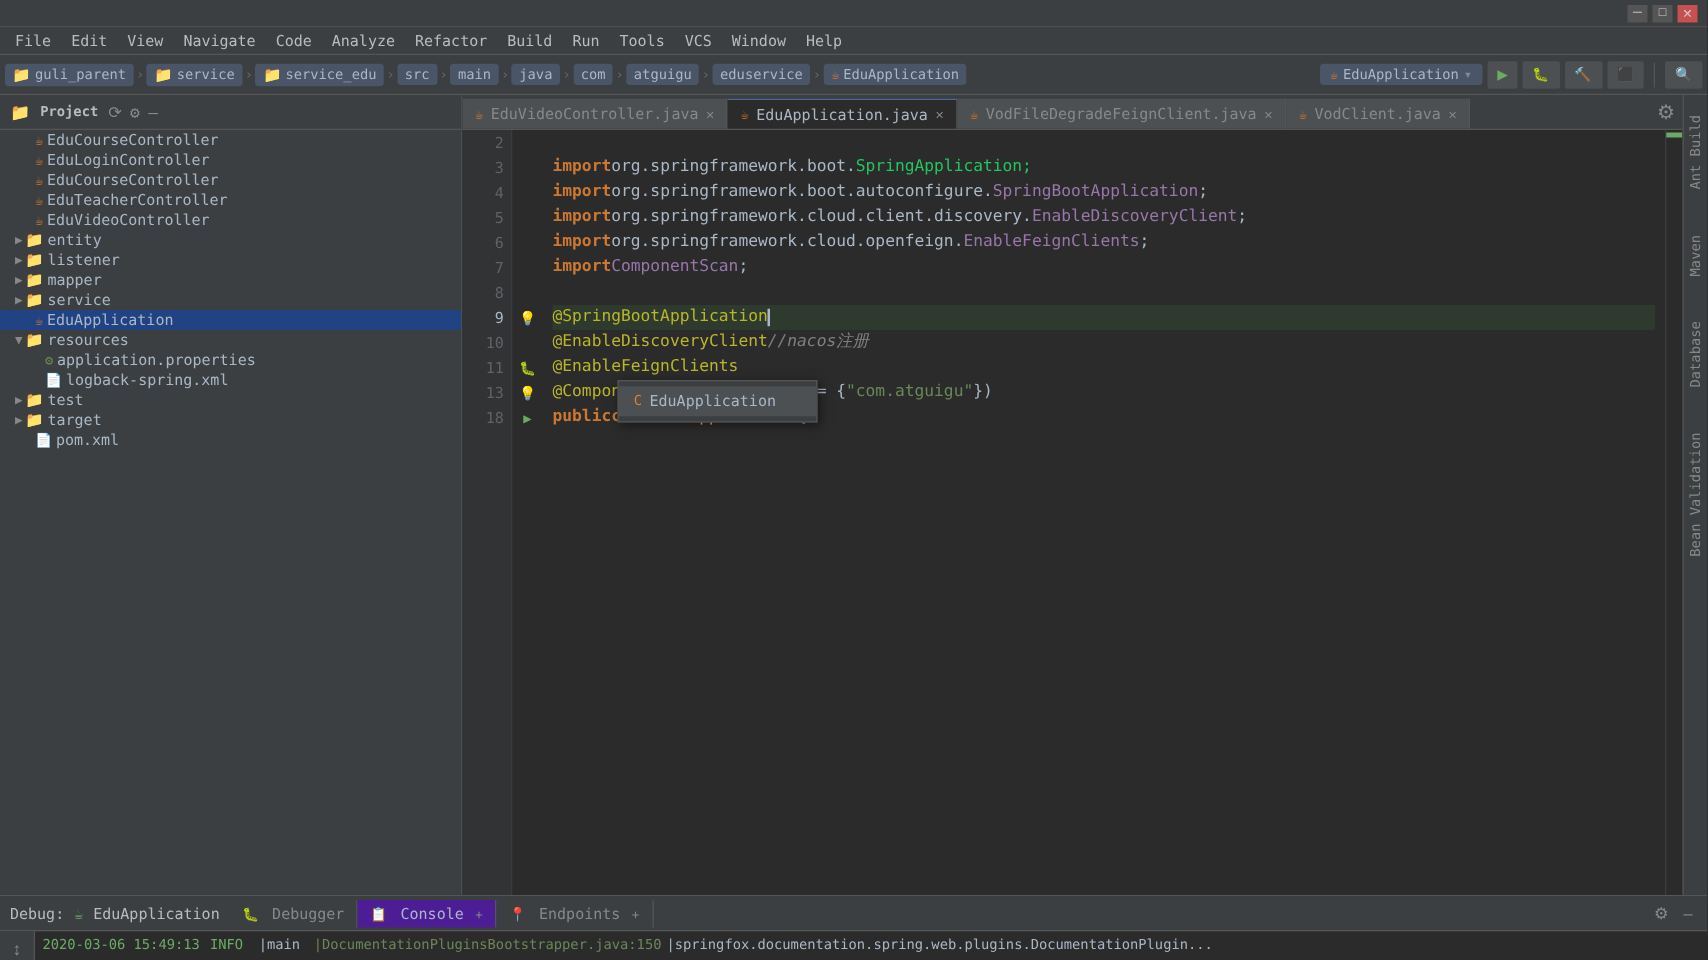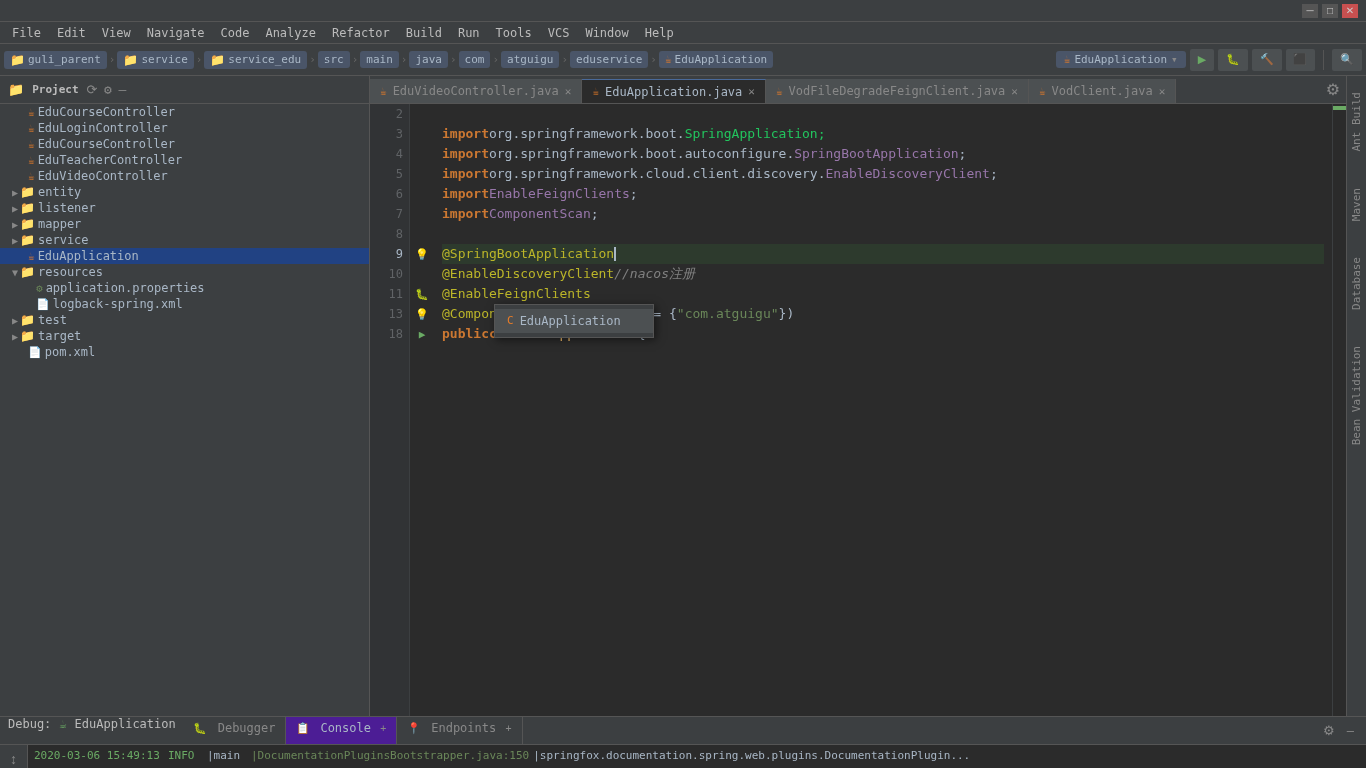--- a/index.html
+++ b/index.html
@@ -61,21 +61,21 @@
     .annotation { color: #bbb529; }
     .string { color: #6a8759; }
     .comment { color: #808080; font-style: italic; }
     .class-name { color: #ffc66d; }
     .import-pkg { color: #a9b7c6; }
     .spring-class { color: #9876aa; }
     .interface { color: #9876aa; }
 
     
     #bottom-panel { height: 260px; background: #2b2b2b; border-top: 1px solid #555; display: flex; flex-direction: column; }
-    #debug-header { height: 28px; background: #3c3f41; display: flex; padding: 0 8px; border-bottom: 1px solid #555; font-size: 12px; color: #bbbbbb; gap: 8px; }
+    #debug-header { height: 28px; background: #3c3f41; display: flex; align-items: center; padding: 0 8px; border-bottom: 1px solid #555; font-size: 12px; color: #bbbbbb; gap: 8px; }
     #debug-tabs { display: flex; gap: 0; }
     .debug-tab { padding: 4px 10px; font-size: 12px; cursor: pointer; color: #888; border-right: 1px solid #555; }
     .debug-tab.active { color: #a9b7c6; background: #4c1d95; }
     .debug-tab-icon { font-size: 11px; margin-right: 3px; }
     #debug-toolbar { margin-left: auto; display: flex; gap: 4px; align-items: center; }
     .debug-tool-btn { background: none; border: none; color: #888; cursor: pointer; font-size: 13px; padding: 2px 4px; }
     #debug-content { display: flex; flex: 1; min-height: 0; }
     #left-debug-toolbar { width: 28px; background: #3c3f41; border-right: 1px solid #555; display: flex; flex-direction: column; align-items: center; padding: 4px 0; gap: 4px; }
     .debug-side-btn { width: 20px; height: 20px; background: none; border: none; cursor: pointer; display: flex; align-items: center; justify-content: center; font-size: 14px; }
     .debug-side-btn.gray { color: #888; }
@@ -381,20 +381,21 @@
 
         <div class="code-line">
           <span class="kw">import </span>
           <span class="import-pkg">org.springframework.cloud.client.discovery.</span>
           <span class="interface">EnableDiscoveryClient</span>
           <span>;</span>
         </div>
 
         <div class="code-line">
           <span class="kw">import </span>
+          <span class="import-pkg">org.springframework.cloud.openfeign.</span>
           <span class="interface">EnableFeignClients</span>
           <span>;</span>
         </div>
 
         <div class="code-line">
           <span class="kw">import </span>
           <span class="interface">ComponentScan</span>
           <span>;</span>
         </div>
 

